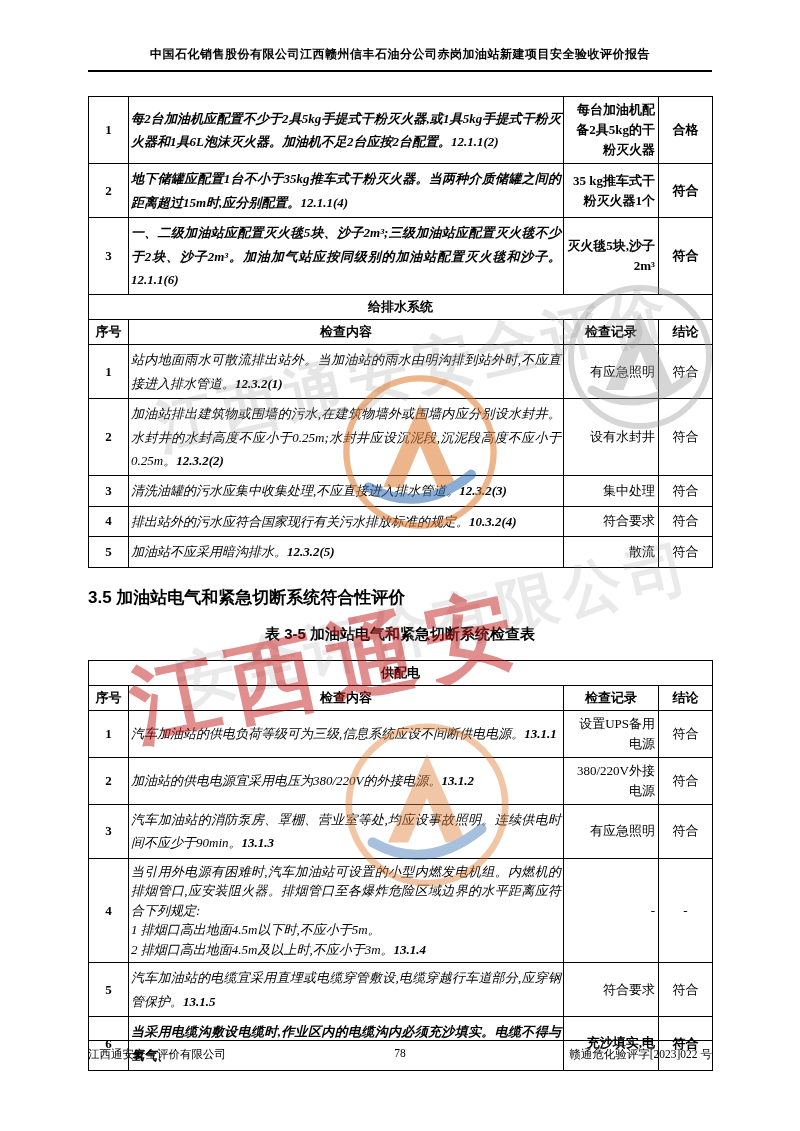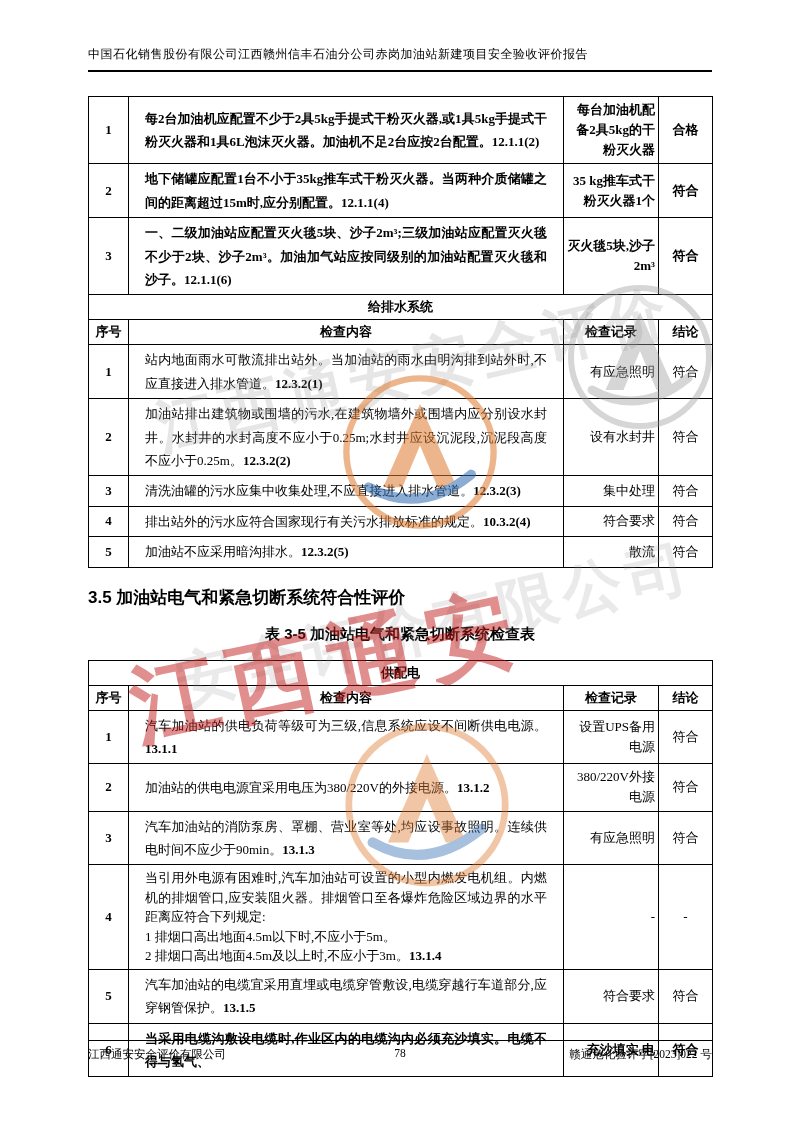--- a/index.html
+++ b/index.html
@@ -5,32 +5,32 @@
   * { margin:0; padding:0; box-sizing:border-box; }
   html,body { background:#ffffff; }
   body { width:800px; height:1131px; position:relative; }
   .page {
     position:relative; width:800px; height:1131px; background:#fff;
     font-family:"Liberation Serif","DejaVu Serif",serif; color:#000; overflow:hidden;
   }
   .content { position:absolute; left:88px; width:624px; top:0; z-index:2; }
 
   .header-title {
-    margin-top:46px; text-align:left; font-size:12px; font-weight:normal;
+    margin-top:46px; text-align:center; font-size:12px; font-weight:bold;
     letter-spacing:0.5px; white-space:nowrap;
   }
   .header-rule { border-bottom:2px solid #000; margin-top:7px; }
 
   table.doc-table { width:624px; border-collapse:collapse; table-layout:fixed; margin-top:24px; }
   table.doc-table td { border:1px solid #000; font-size:13px; vertical-align:middle; }
   col.c-no { width:40px; } col.c-content { width:435px; }
   col.c-record { width:95px; } col.c-result { width:54px; }
 
   .cell-no { text-align:center; font-weight:bold; }
-  .cell-content { padding:3px 16px; line-height:1.8; text-align:justify; }
+  .cell-content { padding:3px 2px; line-height:1.8; text-align:justify;font-style:italic; }
   .cell-record { text-align:right; line-height:1.55; padding:3px 3px; }
   .cell-result { text-align:center; }
   .section-row td { text-align:center; font-weight:bold; height:25px; font-size:13.5px;margin-left:46px; }
   .head-row td { text-align:center; font-weight:bold; height:25px;margin-left:11px; }
   .bold-row .cell-content, .bold-row .cell-record, .bold-row .cell-result { font-weight:bold; }
   .clause { font-weight:bold; }
   .multiline { white-space:pre-line; }
   .tight { line-height:1.5; }
 
   .section-heading {

